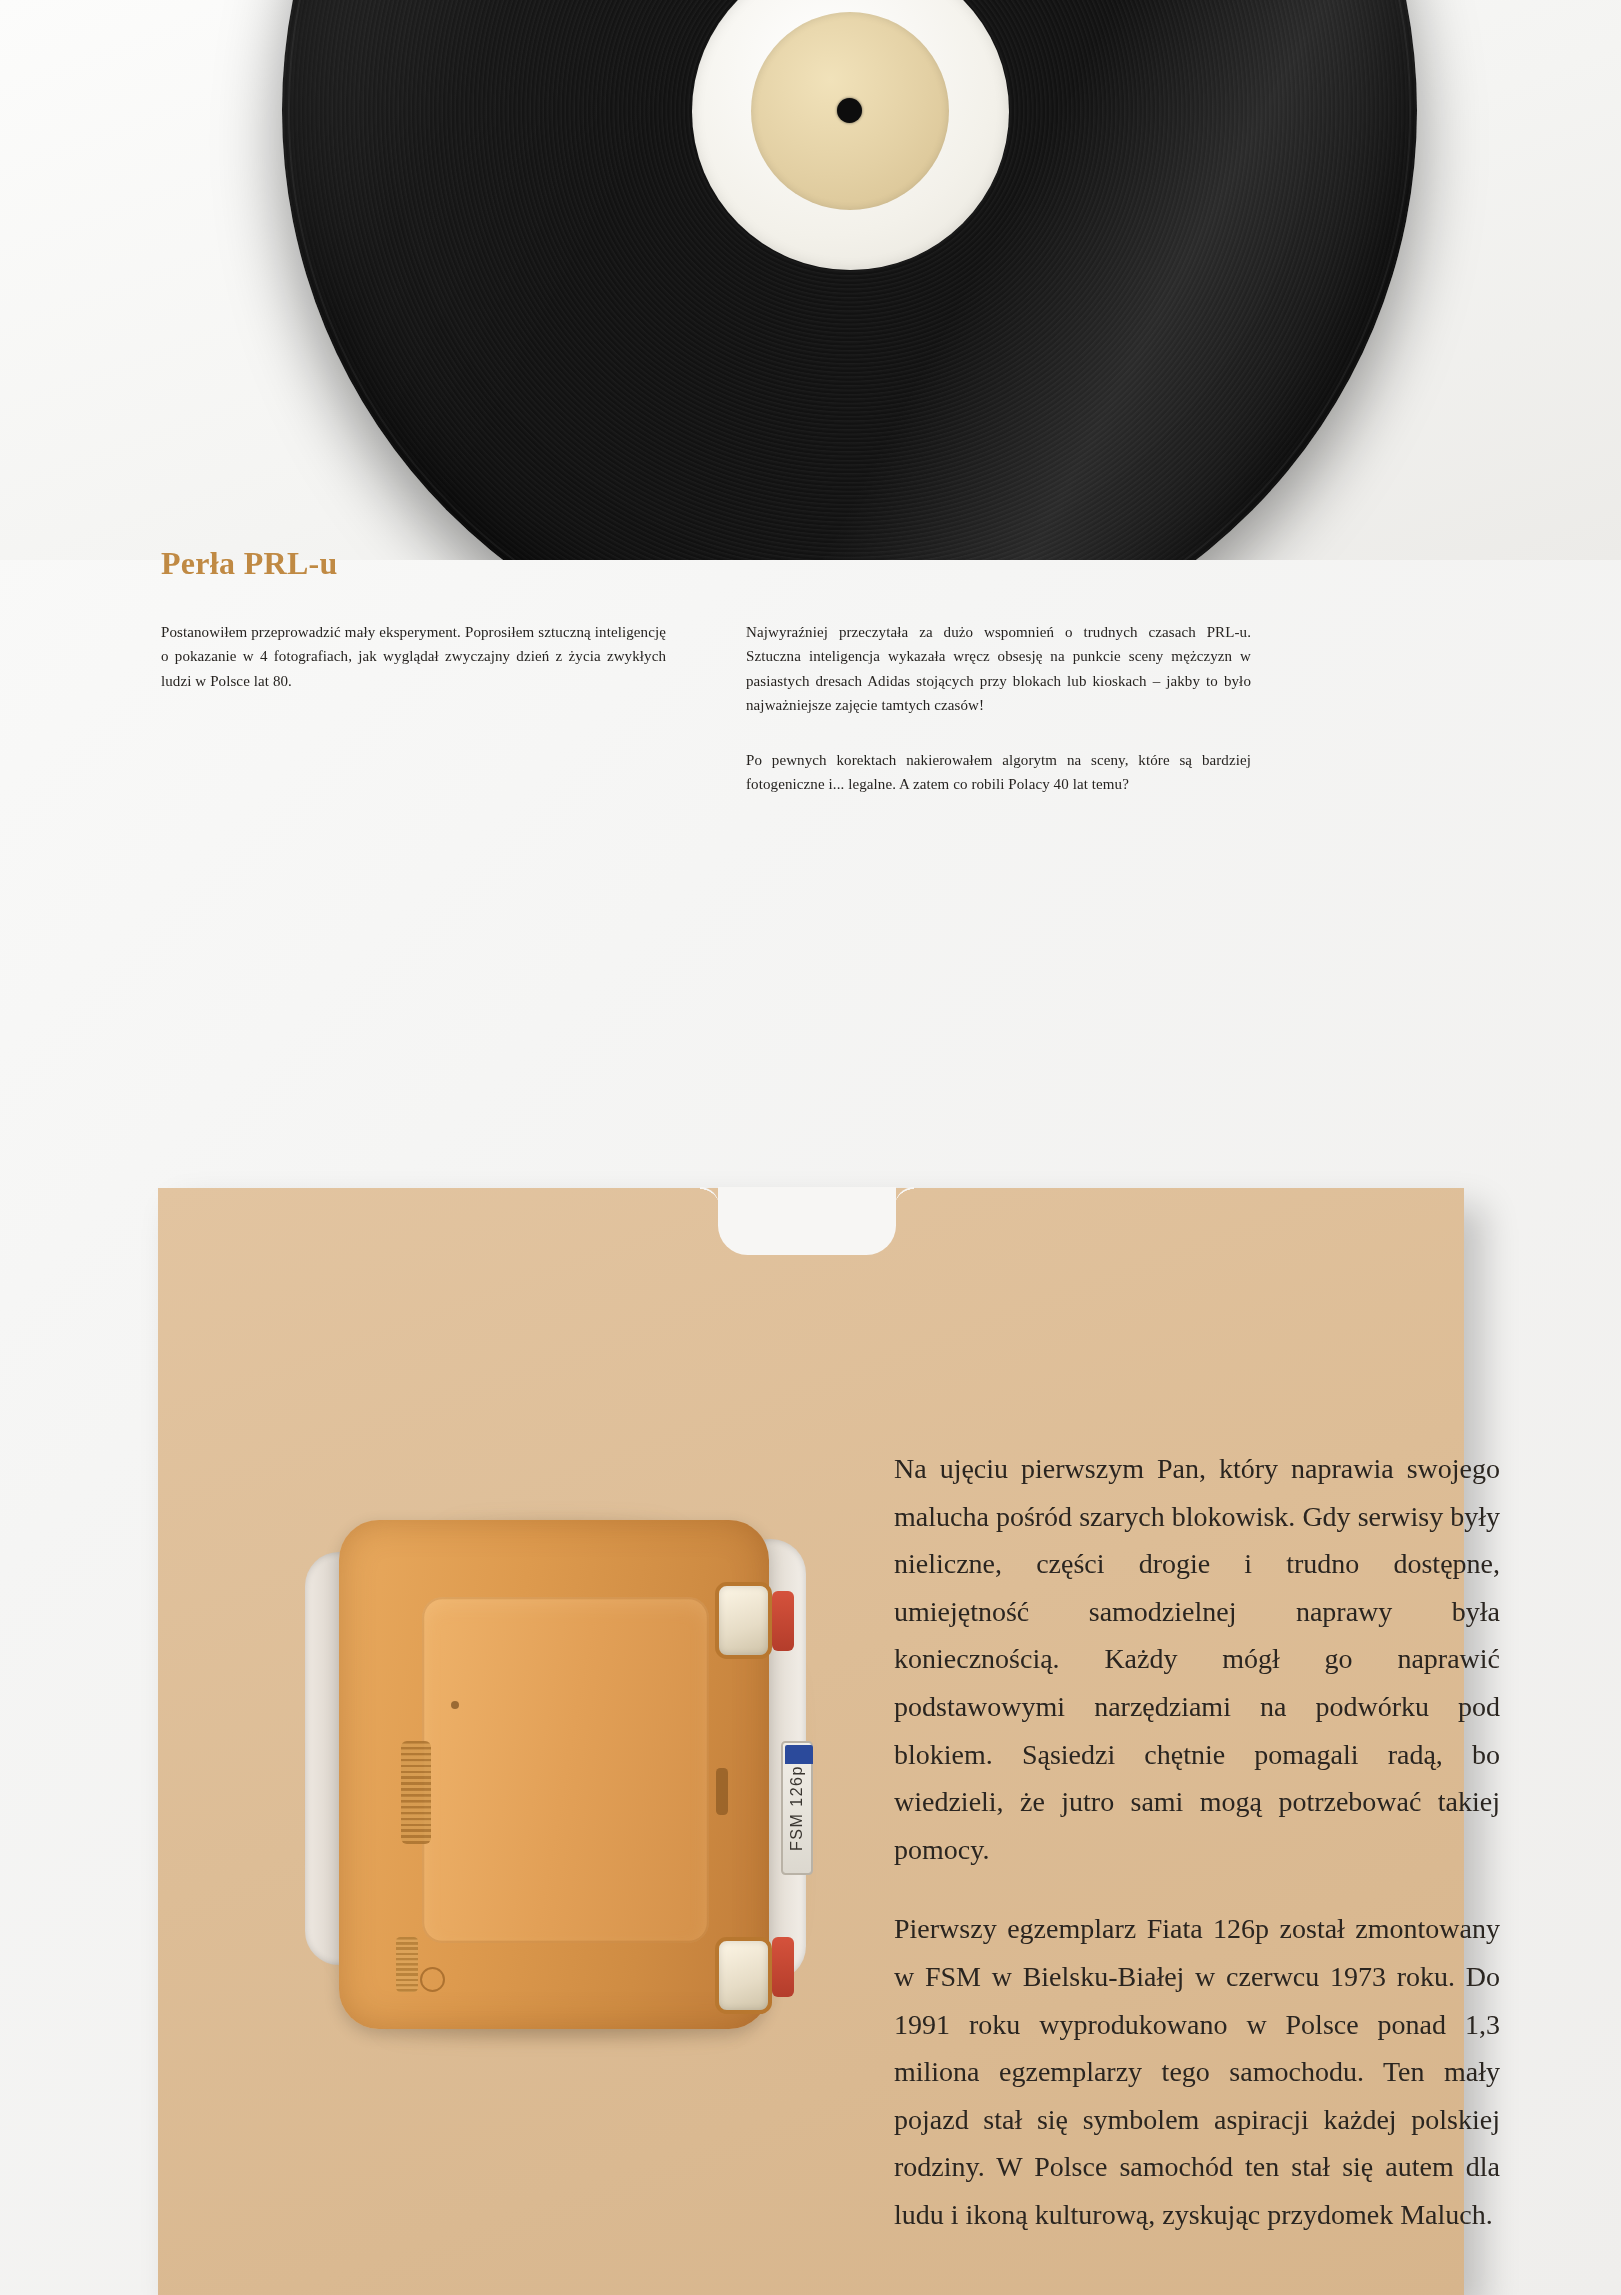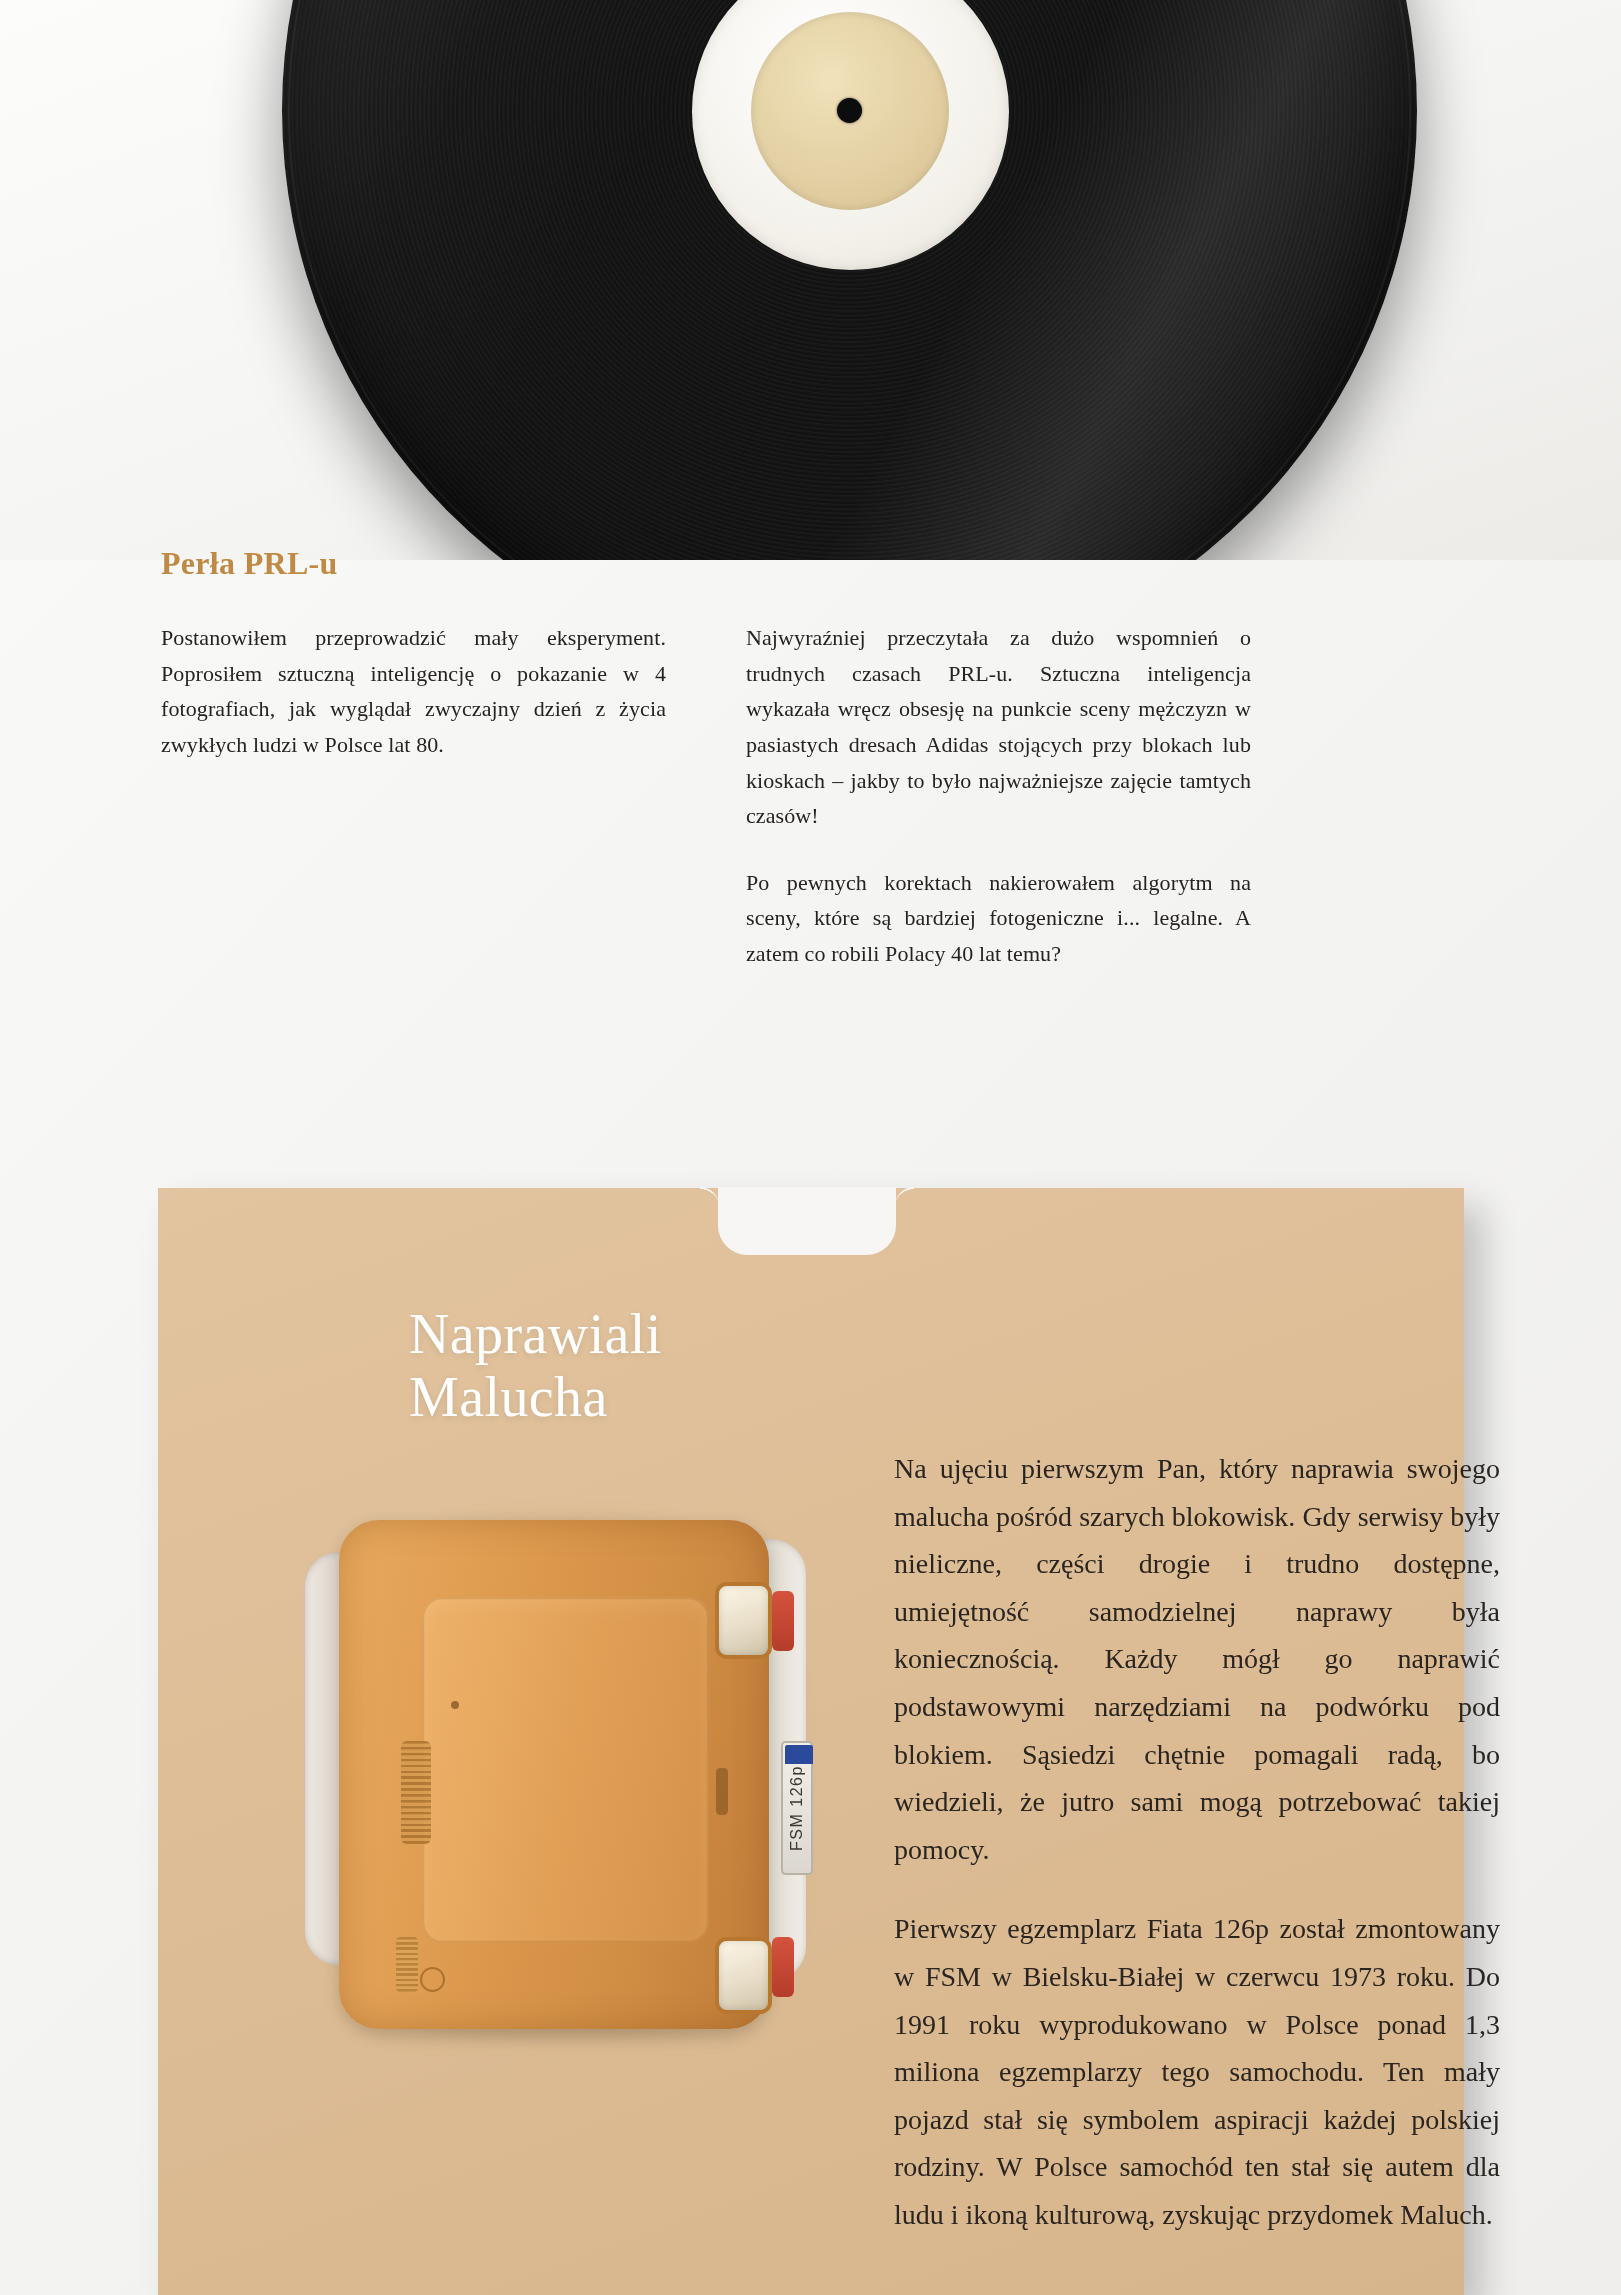--- a/index.html
+++ b/index.html
@@ -115,21 +115,21 @@
     margin: 0 0 38px 0;
   }
   .cols {
     display: flex;
     gap: 80px;
   }
   .col { width: 610px; }
   .col p {
     margin: 0 0 31px 0;
     font-family: "Liberation Serif", serif;
-    font-size: 22px;
+    font-size: 15px;
     line-height: 1.62;
     color: #262320;
     text-align: justify;
     letter-spacing: 0.1px;
   }
   .col p:last-child { margin-bottom: 0; }
 
   
   .folder {
     position: absolute;
@@ -359,22 +359,20 @@
     <div class="col">
       <p>Najwyraźniej przeczytała za dużo wspomnień o trudnych czasach PRL-u. Sztuczna inteligencja wykazała wręcz obsesję na punkcie sceny mężczyzn w pasiastych dresach Adidas stojących przy blokach lub kioskach – jakby to było najważniejsze zajęcie tamtych czasów!</p>
       <p>Po pewnych korektach nakierowałem algorytm na sceny, które są bardziej fotogeniczne i... legalne. A zatem co robili Polacy 40 lat temu?</p>
     </div>
   </div>
 </div>
 
 <div class="folder">
   <div class="folder-notch"></div>
 
-  <div class="folder-title">Naprawiali
-Malucha</div>
 
   <div class="car">
     <div class="car-shadow"></div>
     <div class="wheel w1"></div>
     <div class="wheel w2"></div>
     <div class="car-bumper-top"></div>
     <div class="car-bumper-bot"></div>
     <div class="car-body">
       <div class="car-hood"></div>
       <div class="car-grille"></div>

